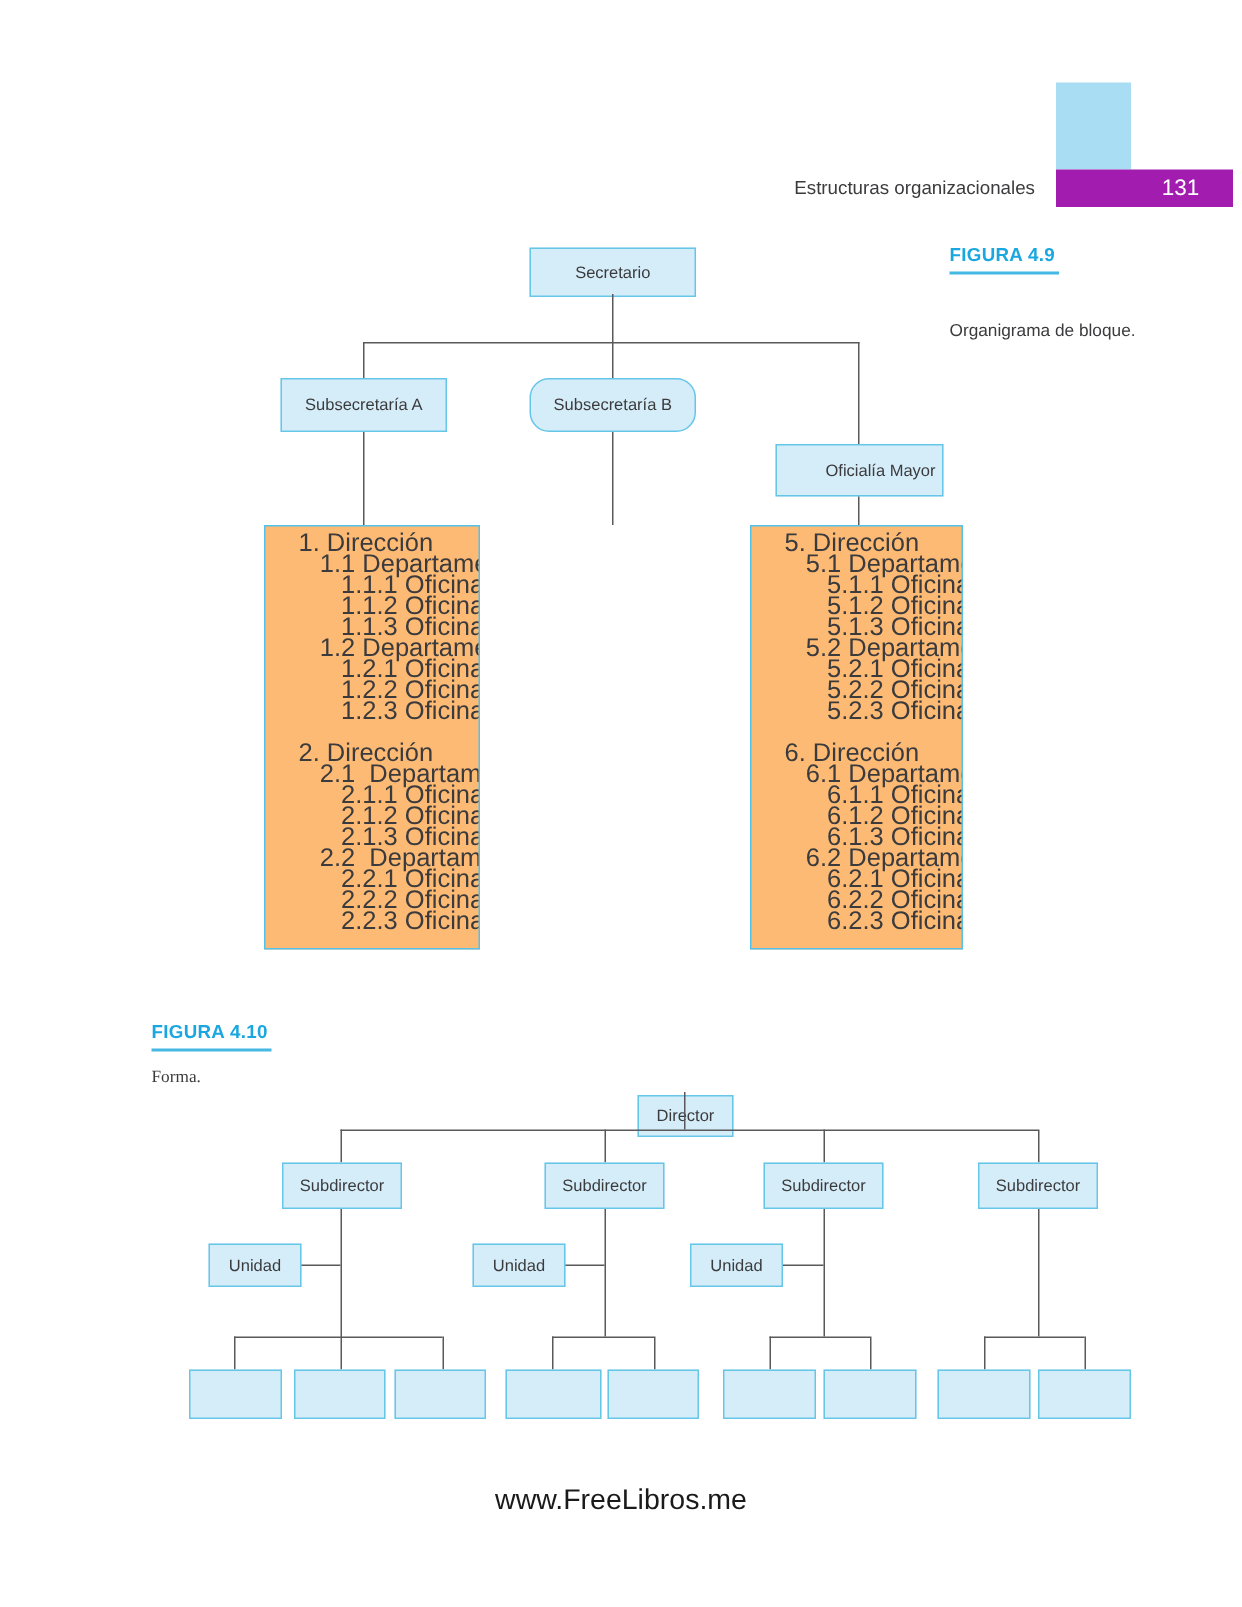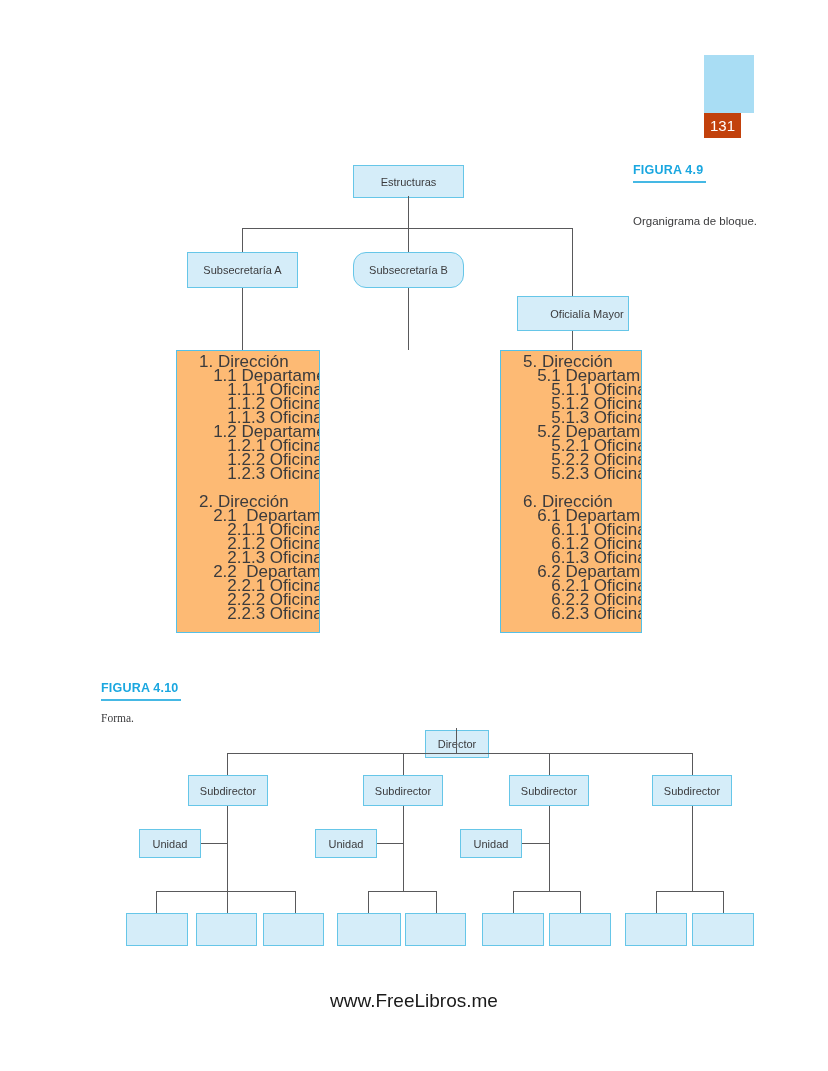--- a/index.html
+++ b/index.html
@@ -6,40 +6,41 @@
   #page{position:relative;width:828px;height:1071px;background:#ffffff;
         font-family:"Liberation Sans", sans-serif;color:#3b3b3d;overflow:hidden;}
   .box{position:absolute;background:#d5edf9;border:1.5px solid #66c6e8;box-sizing:border-box;
        display:flex;align-items:center;justify-content:center;font-size:11px;color:#3b3b3d;text-align:center;}
   .block{position:absolute;background:#fdba74;border:1.5px solid #54c1e8;box-sizing:border-box;
          font-size:17px;line-height:14px;white-space:pre;padding:4px 0 0 22px;overflow:hidden;color:#3b3b3d;}
   .v{position:absolute;width:1px;background:#59595b;}
   .h{position:absolute;height:1px;background:#59595b;}
   .header-title{position:absolute;left:400px;top:118px;width:290px;text-align:right;font-size:12.5px;color:#3b3b3d;}
   .tab-light{position:absolute;left:704px;top:55px;width:50px;height:58px;background:#a9ddf4;}
-  .tab-dark{position:absolute;left:704px;top:113px;width:37px;height:25px;background:#c2410c;color:#ffffff;
-            display:flex;align-items:center;justify-content:center;font-size:15px;}
+  .tab-dark{position:absolute;left:704px;top:113px;width:70px;height:25px;background:#a21caf;color:#ffffff;
+            display:flex;align-items:center;justify-content:center;font-size:15px;padding-left:48px;}
   .fig-label{position:absolute;color:#1aa7e0;font-size:12.5px;font-weight:bold;letter-spacing:0.2px;}
   .fig-underline{position:absolute;height:2px;background:#45b8e4;}
   .fig-caption{position:absolute;font-size:11.5px;color:#3b3b3d;}
   .footer{position:absolute;left:0;top:990px;width:828px;text-align:center;font-size:19px;color:#1a1a1a;}
 </style>
 </head>
 <body>
 
 <div id="page">
 
+  <div class="header-title">Estructuras organizacionales</div>
   <div class="tab-light"></div>
   <div class="tab-dark">131</div>
 
   <div class="fig-label" style="left:633px;top:163px;">FIGURA 4.9</div>
   <div class="fig-underline" style="left:633px;top:181px;width:73px;"></div>
   <div class="fig-caption" style="left:633px;top:192px;margin-top:23px;">Organigrama de bloque.</div>
 
-  <div class="box" style="left:353px;top:165px;width:111px;height:33px;">Estructuras</div>
+  <div class="box" style="left:353px;top:165px;width:111px;height:33px;">Secretario</div>
 
   <div class="v" style="left:408px;top:196px;height:32px;"></div>
   <div class="h" style="left:242px;top:228px;width:331px;"></div>
   <div class="v" style="left:242px;top:228px;height:24px;"></div>
   <div class="v" style="left:408px;top:228px;height:24px;"></div>
   <div class="v" style="left:572px;top:228px;height:68px;"></div>
 
   <div class="box" style="left:187px;top:252px;width:111px;height:36px;text-align:center;">Subsecretaría A</div>
   <div class="box" style="left:353px;top:252px;width:111px;height:36px;border-radius:13px;">Subsecretaría B</div>
   <div class="box" style="left:517px;top:296px;width:112px;height:35px;padding-left:28px;">Oficialía Mayor</div>

